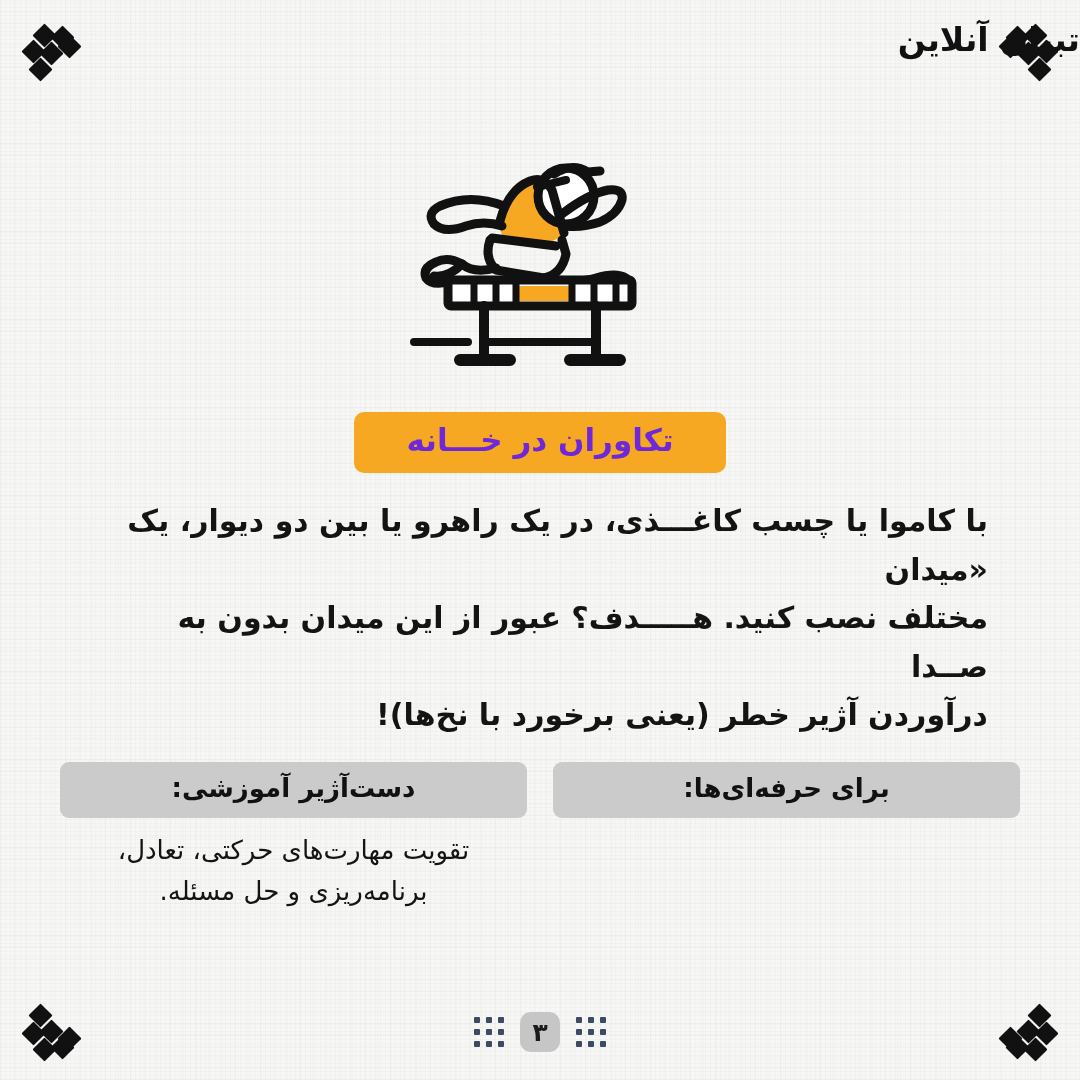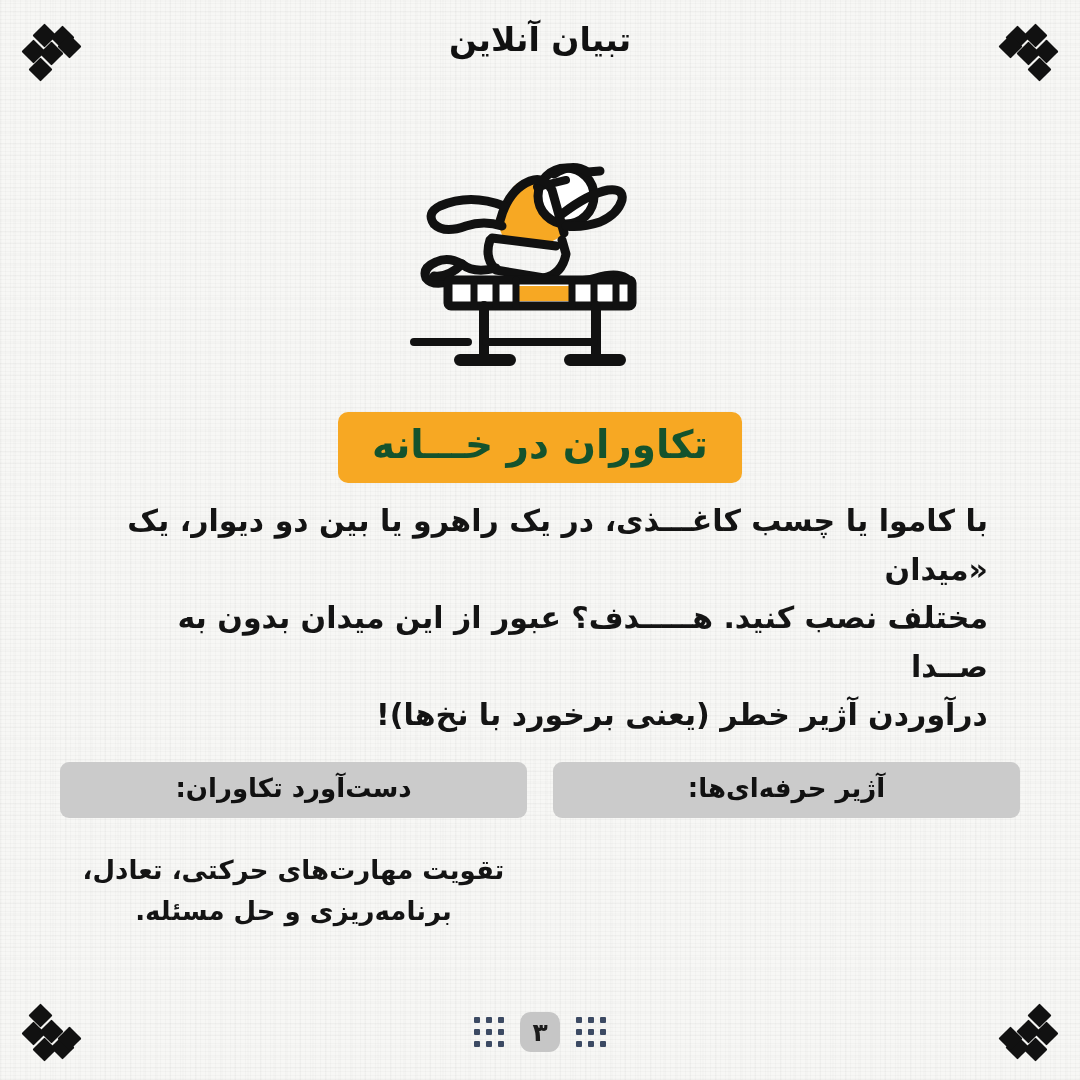--- a/index.html
+++ b/index.html
@@ -51,21 +51,21 @@
   .orn-tr { top: 27px; right: 22px; transform: scaleX(-1); }
   .orn-bl { bottom: 22px; left: 22px; transform: scaleY(-1); }
   .orn-br { bottom: 22px; right: 22px; transform: scale(-1,-1); }
 
   
   .logo-wrap {
     position: absolute;
     top: 22px;
     left: 0;
     right: 0;
-    text-align: center;
+    text-align: right;
   }
   .logo-fa {
     font-size: 33px;
     font-weight: 700;
     letter-spacing: -1px;
     color: #111111;
     line-height: 1.1;
     direction: rtl;
   }
   .logo-en {
@@ -96,23 +96,23 @@
     left: 50%;
     transform: translateX(-50%);
     min-width: 372px;
     padding: 9px 34px 13px;
     box-sizing: border-box;
     background: #f7a823;
     border-radius: 10px;
     text-align: center;
   }
   .title-text {
-    font-size: 39px;
-    font-weight: 700;
-    color: #14532d;
+    font-size: 31px;
+    font-weight: 700;
+    color: #6d28d9;
     line-height: 1.25;
     letter-spacing: -0.5px;
     direction: rtl;
   }
 
   
   .body-text {
     position: absolute;
     top: 497px;
     left: 92px;
@@ -142,24 +142,24 @@
     border-radius: 9px;
     padding: 10px 18px 13px;
     text-align: center;
     font-size: 26px;
     font-weight: 700;
     color: #111111;
     line-height: 1.25;
     direction: rtl;
   }
   .col-body {
-    margin-top: 32px;
+    margin-top: 12px;
     text-align: center;
     font-size: 26px;
-    font-weight: 700;
+    font-weight: 400;
     line-height: 1.58;
     color: #141414;
     direction: rtl;
     padding: 0 6px;
   }
 
   
   .pager {
     position: absolute;
     bottom: 28px;
@@ -287,26 +287,26 @@
 
   <div class="body-text">
     <div>با کاموا یا چسب کاغـــذی، در یک راهرو یا بین دو دیوار، یک «میدان</div>
     <div>مختلف نصب کنید. هـــــدف؟ عبور از این میدان بدون به صــدا</div>
     <div>درآوردن آژیر خطر (یعنی برخورد با نخ‌ها)!</div>
   </div>
 
   <div class="cols">
 
     <div class="col">
-      <div class="col-header">دست‌آورد تکاوران:</div>
+      <div class="col-header">دست‌آژیر آموزشی:</div>
       <div class="col-body">تقویت مهارت‌های حرکتی، تعادل، برنامه‌ریزی و حل مسئله.</div>
     </div>
 
     <div class="col">
-      <div class="col-header">آژیر حرفه‌ای‌ها:</div>
+      <div class="col-header">برای حرفه‌ای‌ها:</div>
     </div>
 
   </div>
 
   <div class="pager">
     <div class="dot-grid">
       <i></i>
         <i></i>
         <i></i>
         <i></i>

